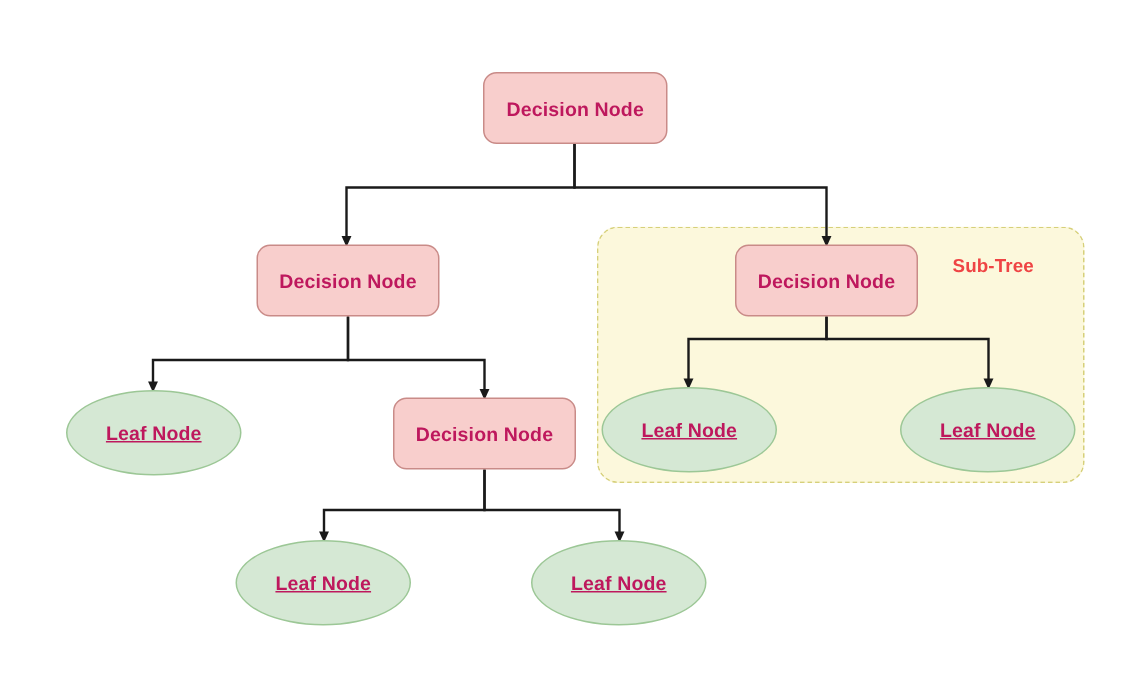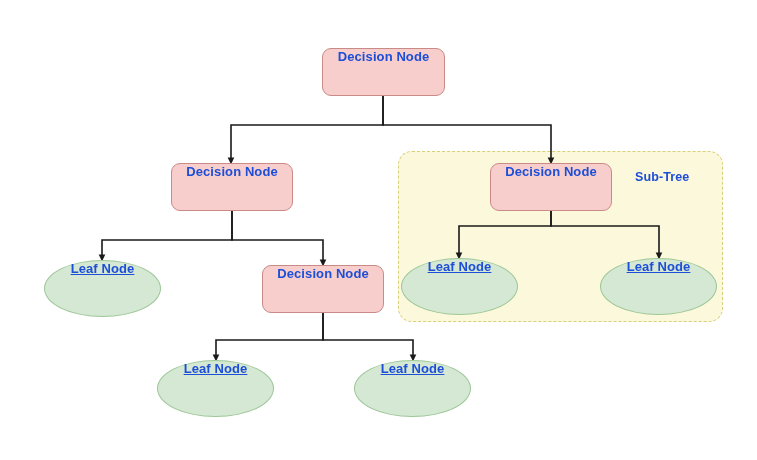--- a/index.html
+++ b/index.html
@@ -26,33 +26,33 @@
     position: absolute;
     background: #fcf8dc;
     border: 1px dashed #d6d07a;
     border-radius: 14px;
     box-sizing: border-box;
   }
   .subtree-label {
     position: absolute;
     font-size: 12.5px;
     font-weight: bold;
-    color: #1d4ed8;
+    color: #ef4444;
     letter-spacing: 0.1px;
     white-space: nowrap;
   }
   .node {
     position: absolute;
     box-sizing: border-box;
     display: flex;
-    align-items: flex-start;
+    align-items: center;
     justify-content: center;
     font-size: 13px;
     font-weight: bold;
-    color: #1d4ed8;
+    color: #be185d;
     letter-spacing: 0.1px;
     white-space: nowrap;
   }
   .node.decision {
     background: #f8cecc;
     border: 1.3px solid #c98b88;
     border-radius: 9px;
   }
   .node.leaf {
     background: #d5e8d4;

